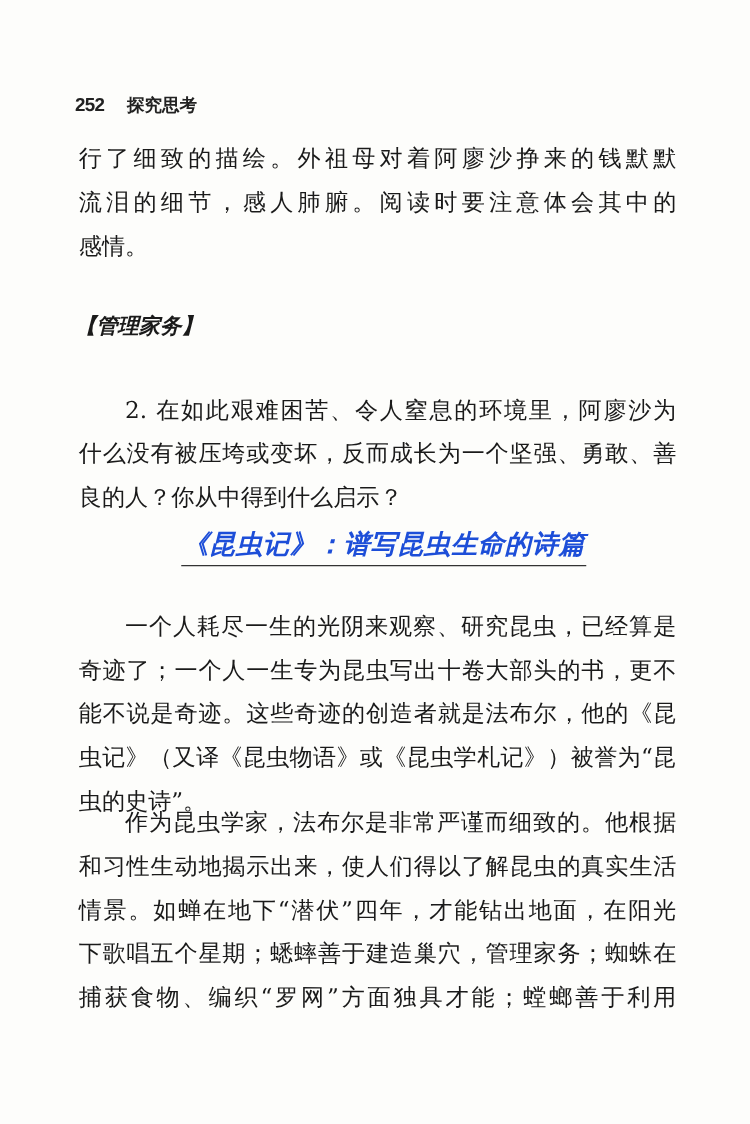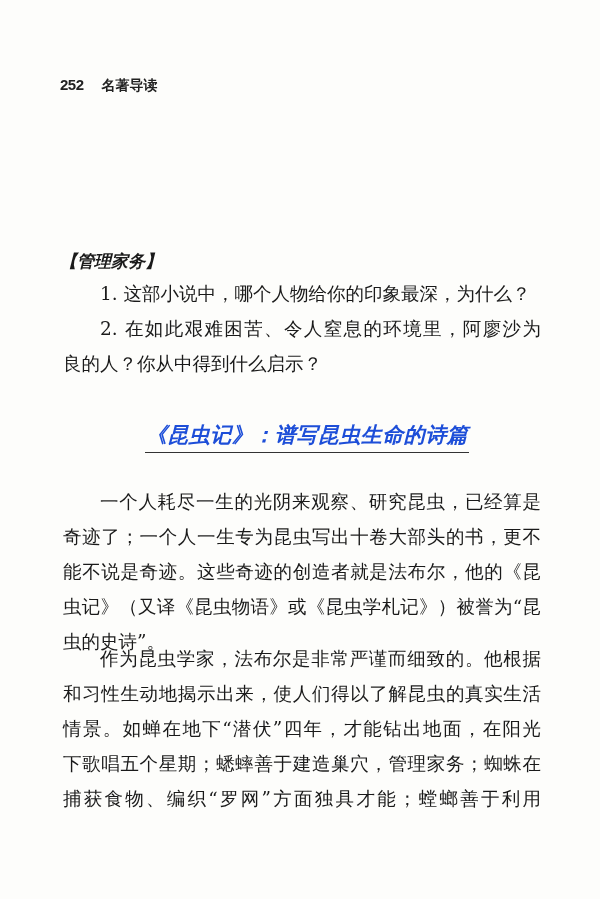--- a/index.html
+++ b/index.html
@@ -42,32 +42,35 @@
       color: #1d4ed8; white-space: nowrap;
     }
   </style>
 </head>
 <body>
 
 <div class="page">
 
   <div class="running-header">
     <span class="pnum">252</span>
-    <span>名著导读</span>
+    <span>探究思考</span>
   </div>
 
+  <div class="block" style="top:110px;">
+    <div class="line">行了细致的描绘。外祖母对着阿廖沙挣来的钱默默</div>
+    <div class="line">流泪的细节，感人肺腑。阅读时要注意体会其中的</div>
+    <div class="line last">感情。</div>
+  </div>
 
   <div class="sec-heading">【管理家务】</div>
 
-  <div class="block" style="top:276px;">
-    <div class="line last indent">1. 这部小说中，哪个人物给你的印象最深，为什么？</div>
-  </div>
 
   <div class="block" style="top:311px;">
     <div class="line indent">2. 在如此艰难困苦、令人窒息的环境里，阿廖沙为</div>
+    <div class="line">什么没有被压垮或变坏，反而成长为一个坚强、勇敢、善</div>
     <div class="line last">良的人？你从中得到什么启示？</div>
   </div>
 
   <div class="title-wrap">
     <div class="article-title">《昆虫记》：谱写昆虫生命的诗篇</div>
   </div>
 
   <div class="block" style="top:484px;">
     <div class="line indent">一个人耗尽一生的光阴来观察、研究昆虫，已经算是</div>
     <div class="line">奇迹了；一个人一生专为昆虫写出十卷大部头的书，更不</div>

